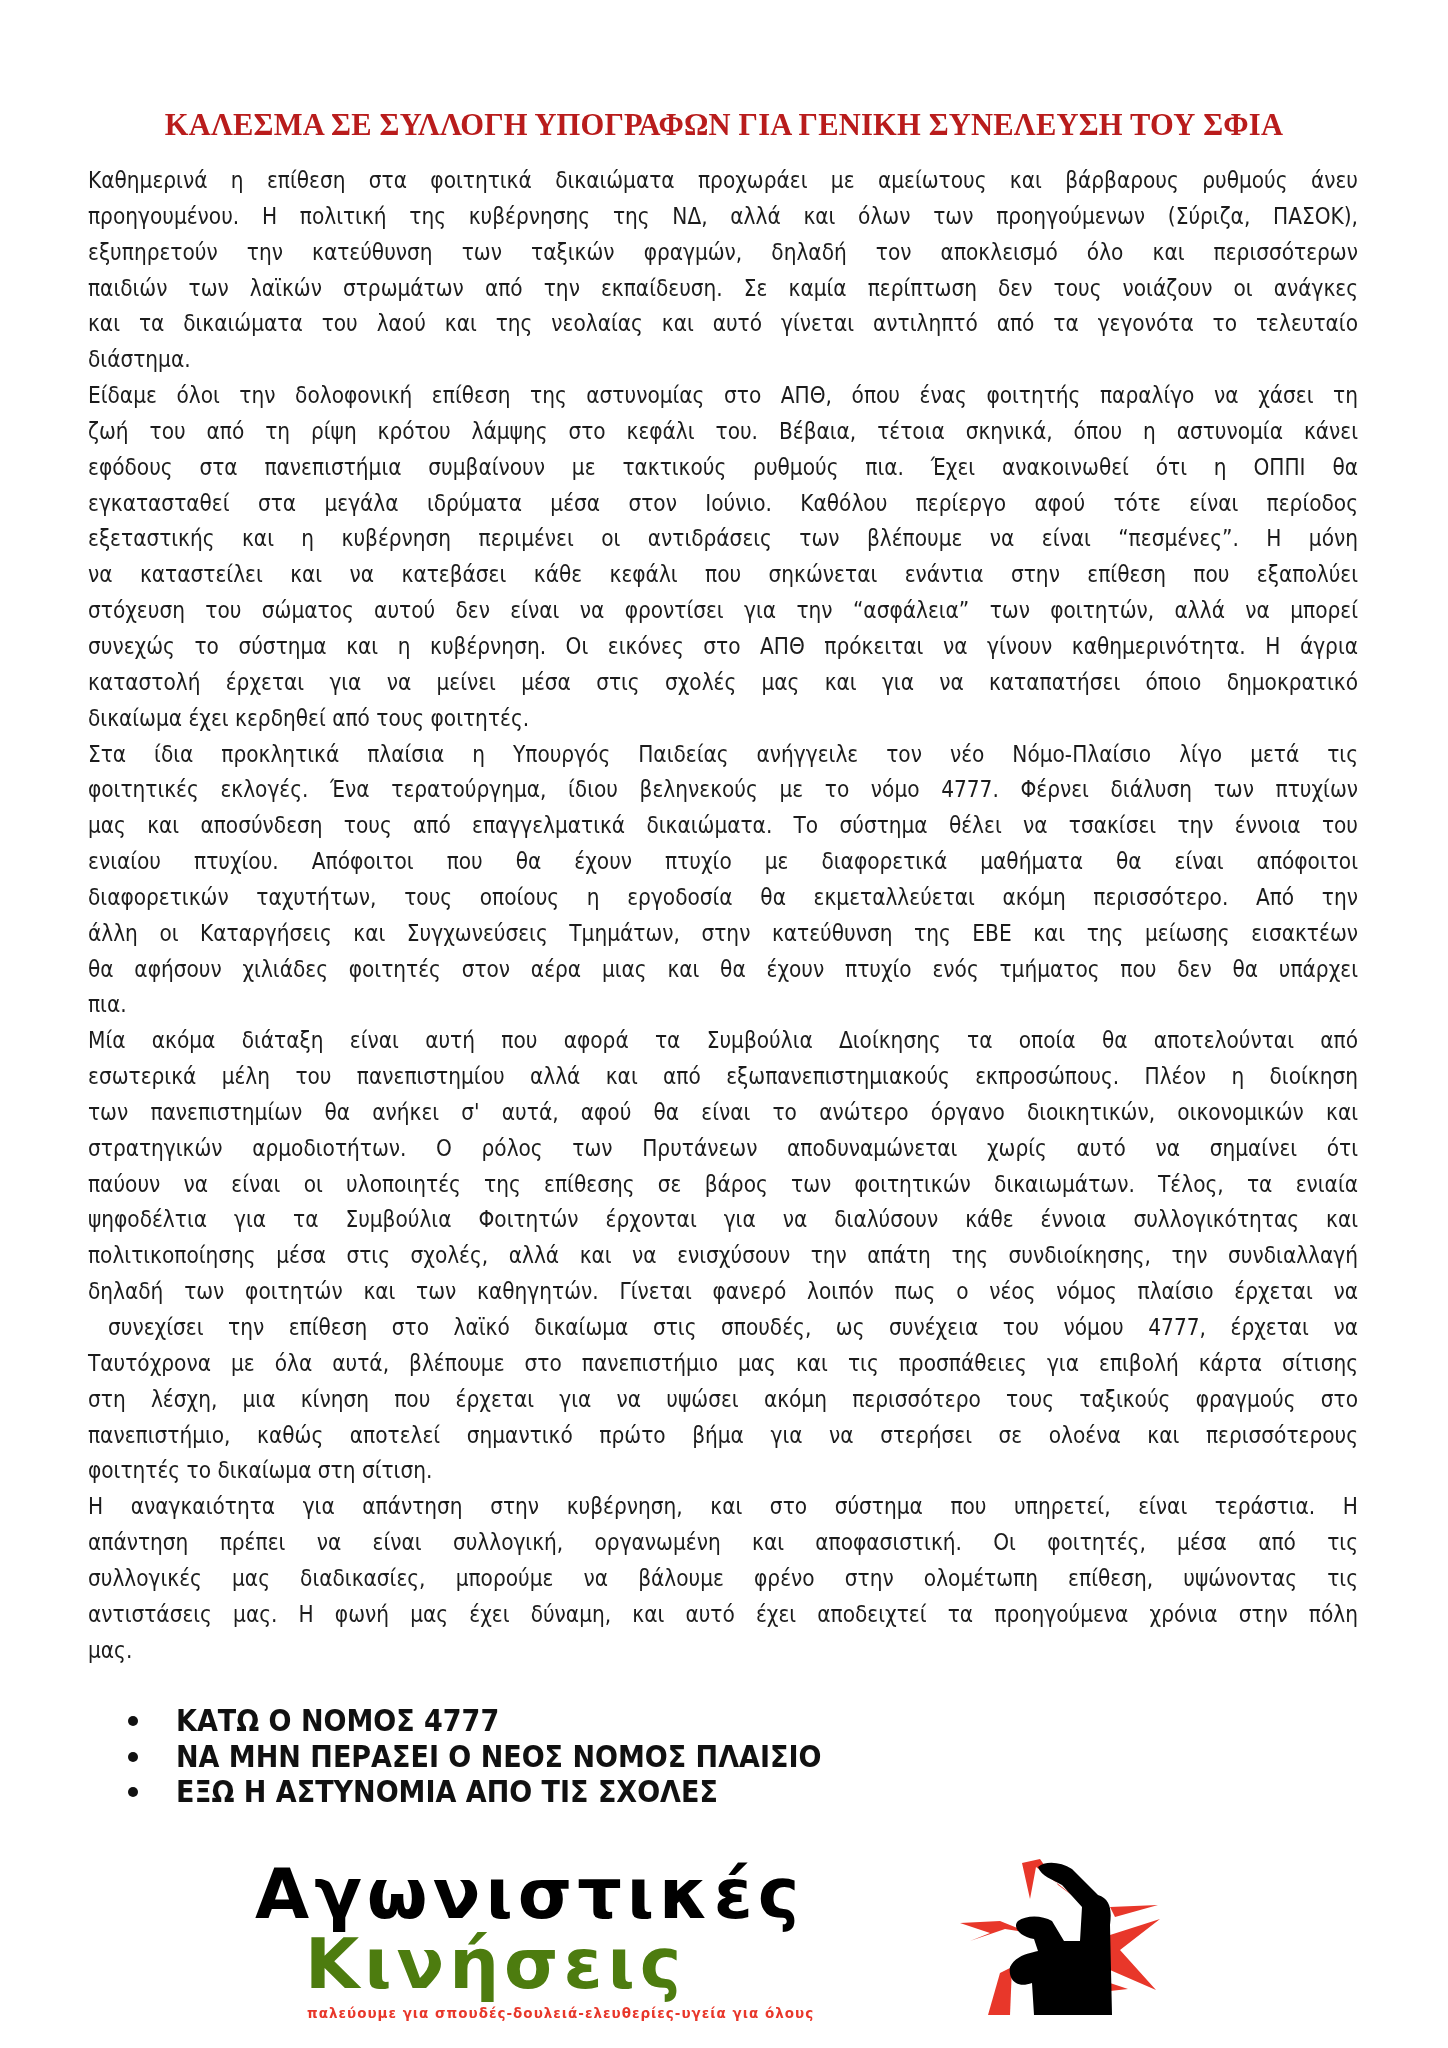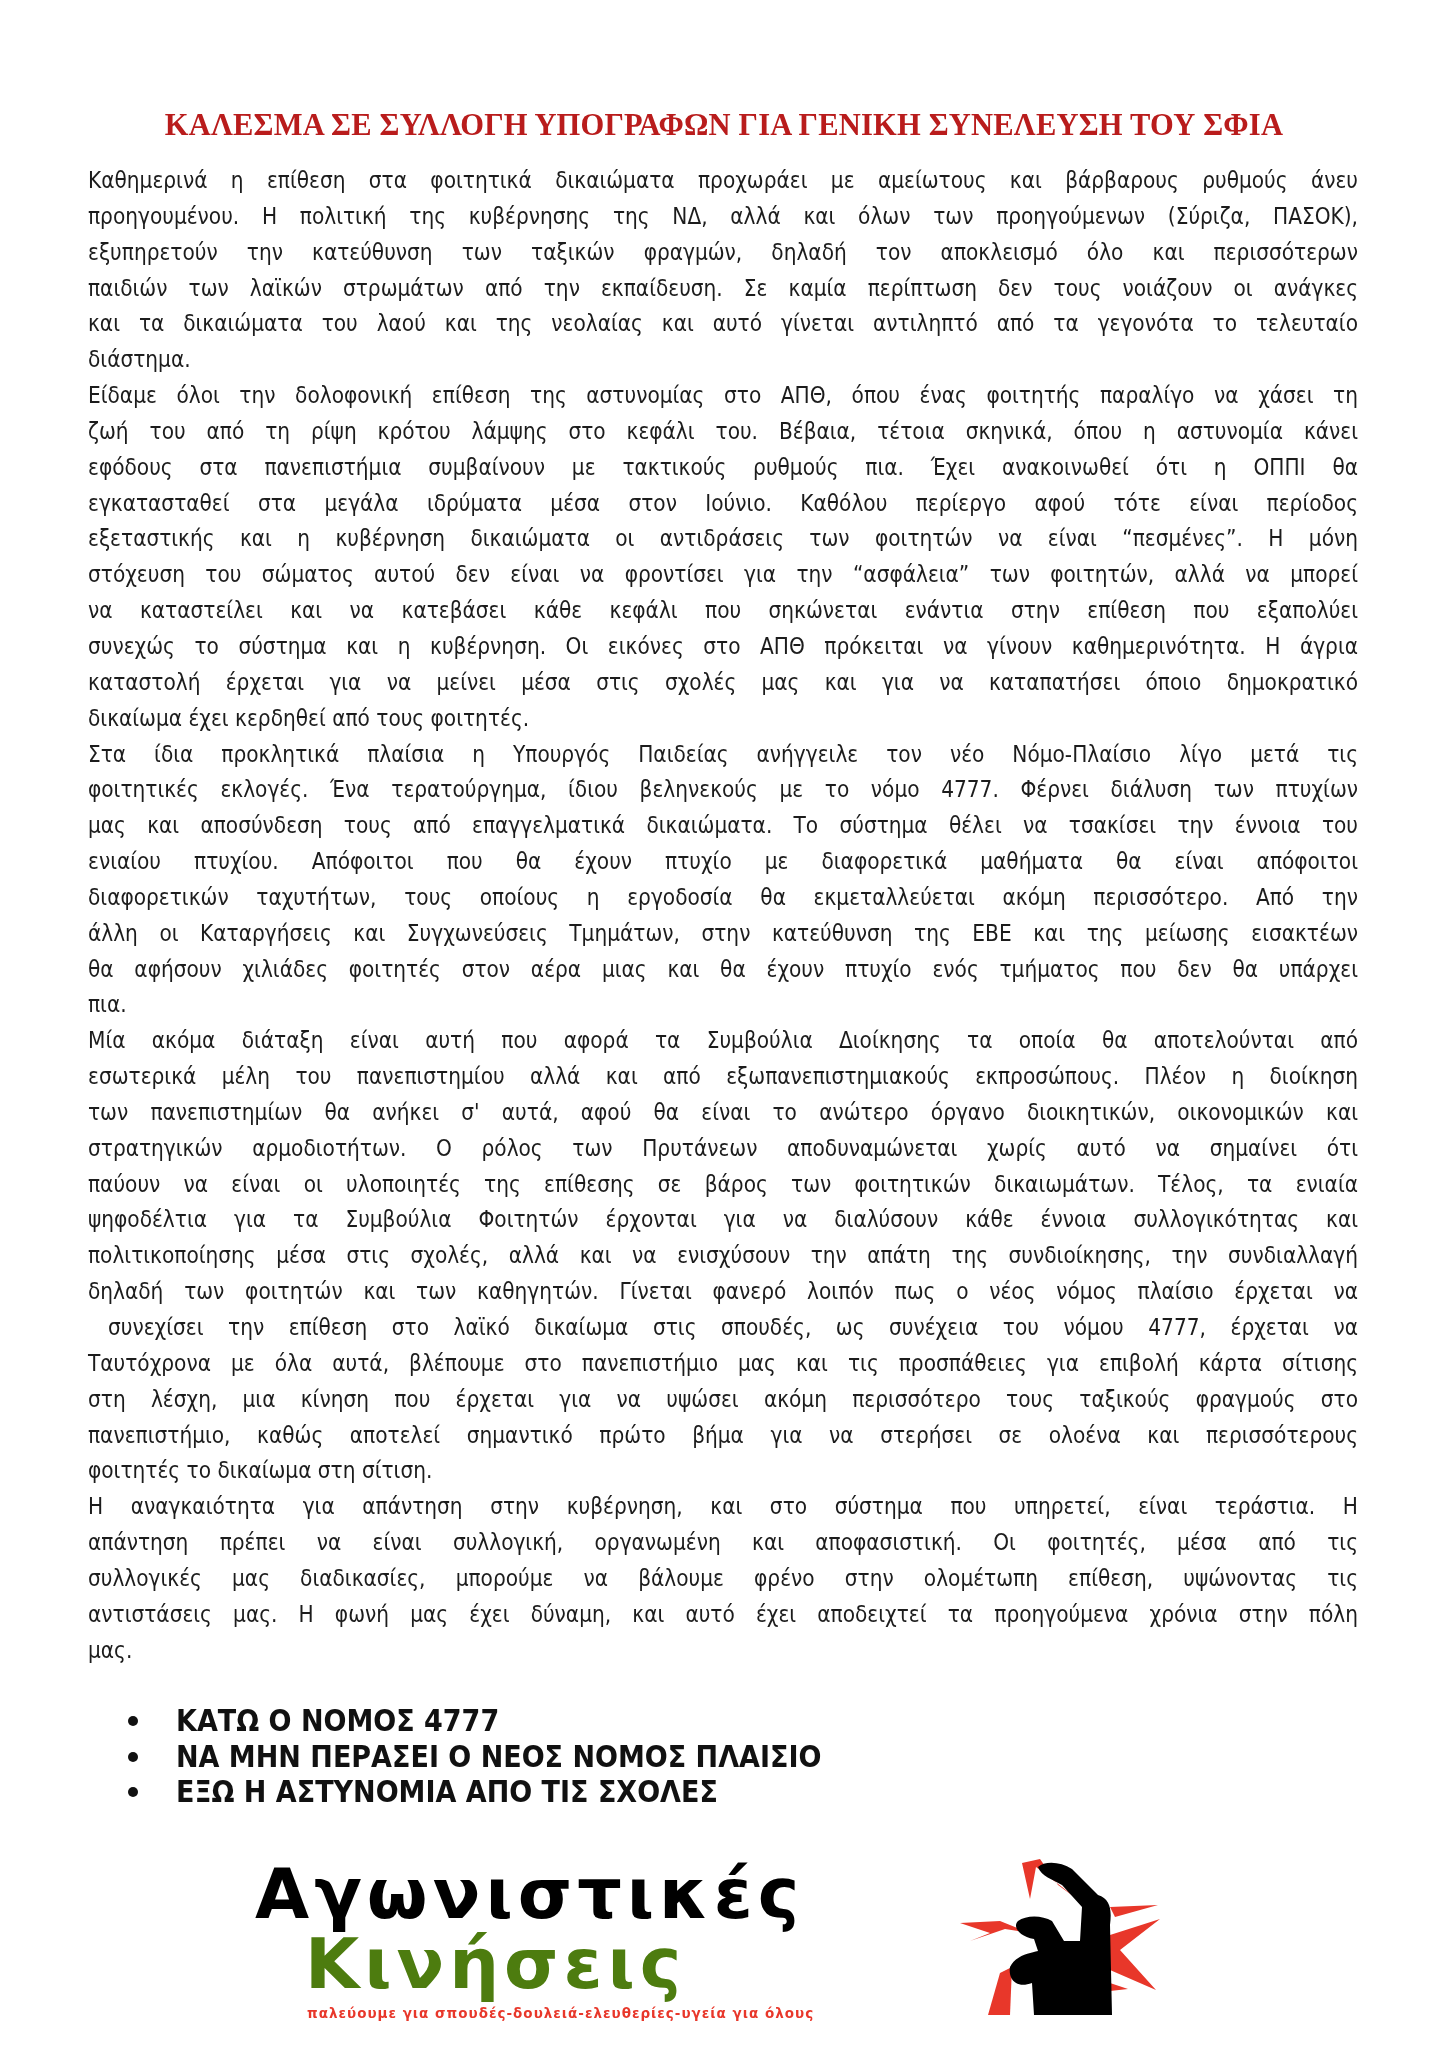--- a/index.html
+++ b/index.html
@@ -52,23 +52,23 @@
       <span class="ln" style="display: block;">εξυπηρετούν την κατεύθυνση των ταξικών φραγμών, δηλαδή τον αποκλεισμό όλο και περισσότερων</span>
       <span class="ln" style="display: block;">παιδιών των λαϊκών στρωμάτων από την εκπαίδευση. Σε καμία περίπτωση δεν τους νοιάζουν οι ανάγκες</span>
       <span class="ln" style="display: block;">και τα δικαιώματα του λαού και της νεολαίας και αυτό γίνεται αντιληπτό από τα γεγονότα το τελευταίο</span>
       <span class="ln last" style="display: block;">διάστημα.</span>
     </div>
   <div class="para">
       <span class="ln" style="display: block;">Είδαμε όλοι την δολοφονική επίθεση της αστυνομίας στο ΑΠΘ, όπου ένας φοιτητής παραλίγο να χάσει τη</span>
       <span class="ln" style="display: block;">ζωή του από τη ρίψη κρότου λάμψης στο κεφάλι του. Βέβαια, τέτοια σκηνικά, όπου η αστυνομία κάνει</span>
       <span class="ln" style="display: block;">εφόδους στα πανεπιστήμια συμβαίνουν με τακτικούς ρυθμούς πια. Έχει ανακοινωθεί ότι η ΟΠΠΙ θα</span>
       <span class="ln" style="display: block;">εγκατασταθεί στα μεγάλα ιδρύματα μέσα στον Ιούνιο. Καθόλου περίεργο αφού τότε είναι περίοδος</span>
-      <span class="ln" style="display: block;">εξεταστικής και η κυβέρνηση δικαιώματα οι αντιδράσεις των φοιτητών να είναι “πεσμένες”. Η μόνη</span>
+      <span class="ln" style="display: block;">εξεταστικής και η κυβέρνηση περιμένει οι αντιδράσεις των βλέπουμε να είναι “πεσμένες”. Η μόνη</span>
+      <span class="ln" style="display: block;">να καταστείλει και να κατεβάσει κάθε κεφάλι που σηκώνεται ενάντια στην επίθεση που εξαπολύει</span>
       <span class="ln" style="display: block;">στόχευση του σώματος αυτού δεν είναι να φροντίσει για την “ασφάλεια” των φοιτητών, αλλά να μπορεί</span>
-      <span class="ln" style="display: block;">να καταστείλει και να κατεβάσει κάθε κεφάλι που σηκώνεται ενάντια στην επίθεση που εξαπολύει</span>
       <span class="ln" style="display: block;">συνεχώς το σύστημα και η κυβέρνηση. Οι εικόνες στο ΑΠΘ πρόκειται να γίνουν καθημερινότητα. Η άγρια</span>
       <span class="ln" style="display: block;">καταστολή έρχεται για να μείνει μέσα στις σχολές μας και για να καταπατήσει όποιο δημοκρατικό</span>
       <span class="ln last" style="display: block;">δικαίωμα έχει κερδηθεί από τους φοιτητές.</span>
     </div>
   <div class="para">
       <span class="ln" style="display: block;">Στα ίδια προκλητικά πλαίσια η Υπουργός Παιδείας ανήγγειλε τον νέο Νόμο-Πλαίσιο λίγο μετά τις</span>
       <span class="ln" style="display: block;">φοιτητικές εκλογές. Ένα τερατούργημα, ίδιου βεληνεκούς με το νόμο 4777. Φέρνει διάλυση των πτυχίων</span>
       <span class="ln" style="display: block;">μας και αποσύνδεση τους από επαγγελματικά δικαιώματα. Το σύστημα θέλει να τσακίσει την έννοια του</span>
       <span class="ln" style="display: block;">ενιαίου πτυχίου. Απόφοιτοι που θα έχουν πτυχίο με διαφορετικά μαθήματα θα είναι απόφοιτοι</span>
       <span class="ln" style="display: block;">διαφορετικών ταχυτήτων, τους οποίους η εργοδοσία θα εκμεταλλεύεται ακόμη περισσότερο. Από την</span>

